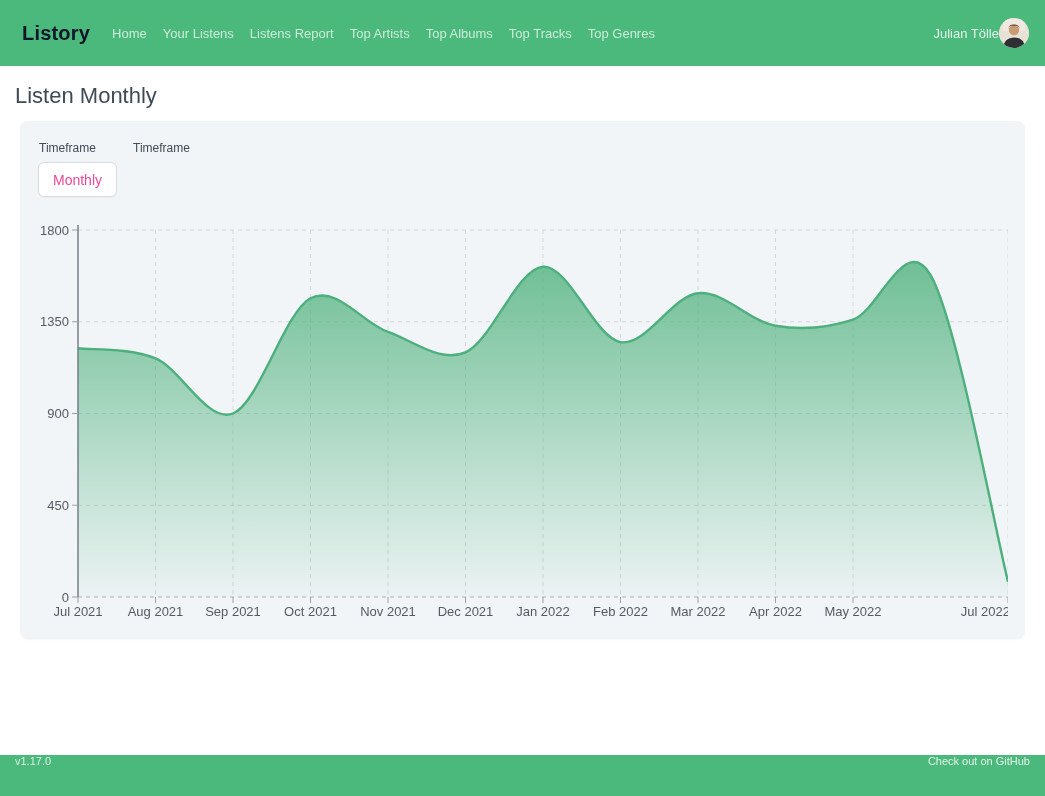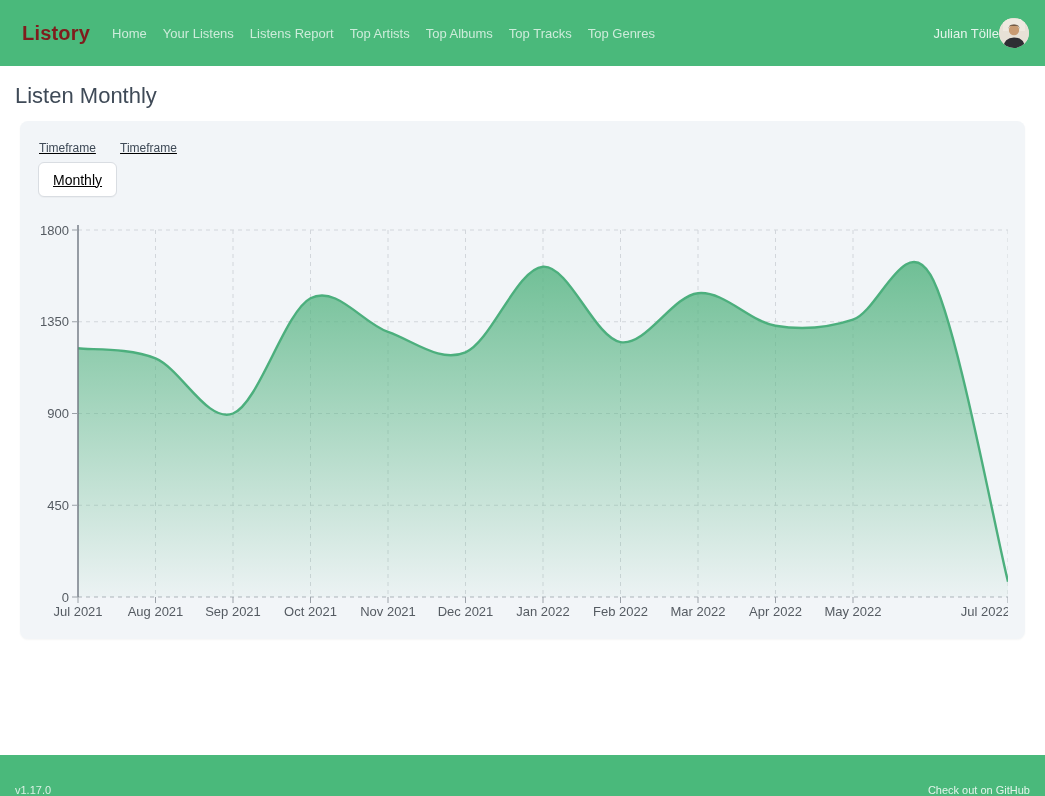--- a/index.html
+++ b/index.html
@@ -10,21 +10,21 @@
   }
   body { position: relative; }
 
   
   .navbar {
     height: 66px; background: #4AB97B;
     display: flex; align-items: center;
     padding: 0 16px;
   }
   .logo {
-    color: #7f1d1d; font-size: 20px; font-weight: bold;
+    color: #0f172a; font-size: 20px; font-weight: bold;
     margin: 0 14px 0 6px; letter-spacing: 0.2px;
   }
   .nav-links { display: flex; align-items: flex-start; }
   .nav-item {
     color: rgba(255,255,255,0.72); font-size: 13px;
     padding: 8px 8px; cursor: pointer; white-space: nowrap;
   }
   .nav-right { margin-left: auto; display: flex; align-items: center; }
   .nav-user { color: rgba(255,255,255,0.85); font-size: 13px; }
   .avatar {
@@ -39,39 +39,39 @@
     font-size: 22px; font-weight: 500; color: #3F4A57;
     margin: 17px 0 12px 0;
   }
   .card {
     margin: 0 5px; border-radius: 8px;
     background: #F2F5F8;
     padding: 18px 17px 24px 18px;
     height: 518px;
     box-shadow: 0 1px 2px rgba(0,0,0,0.04);
   }
-  .filters { display: flex; gap: 2px; text-decoration: underline; }
+  .filters { display: flex; gap: 15px; }
   .filter-group { display: flex; flex-direction: column; }
   .filter-label {
     font-size: 12px; color: #3F4A57; margin: 2px 0 7px 1px;
   }
   .filter-btn {
     background: #ffffff; border: 1px solid #D9DDE2; border-radius: 6px;
-    font-family: inherit; font-size: 14px; color: #000000;
+    font-family: inherit; font-size: 14px; color: #ec4899;
     padding: 8px 14px; height: 35px; cursor: pointer;
     box-shadow: 0 1px 1px rgba(0,0,0,0.03);
     white-space: nowrap;
   }
 
   .chart-wrap { margin-top: 26px; width: 970px; height: 400px; }
 
   
   .footer {
     position: absolute; left: 0; bottom: 0; width: 100%; height: 41px;
-    background: #4AB97B; display: flex; align-items: flex-end;
+    background: #4AB97B; display: flex; align-items: flex-start;
     justify-content: space-between; padding: 0 15px;
   }
   .footer-text { color: rgba(255,255,255,0.8); font-size: 11px; }
   .footer-link { color: rgba(255,255,255,0.85); font-size: 11px; cursor: pointer; text-decoration: none; }
 </style>
 </head>
 <body>
 
 <header class="navbar">
   <div class="logo">Listory</div>

